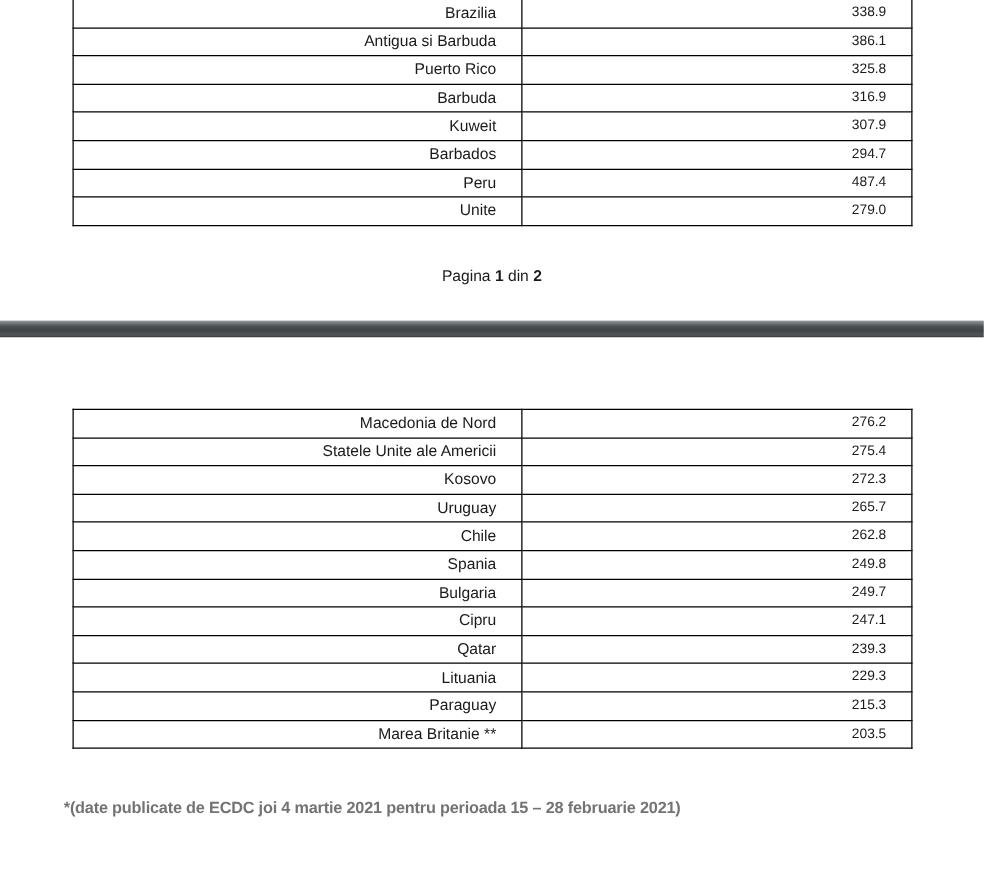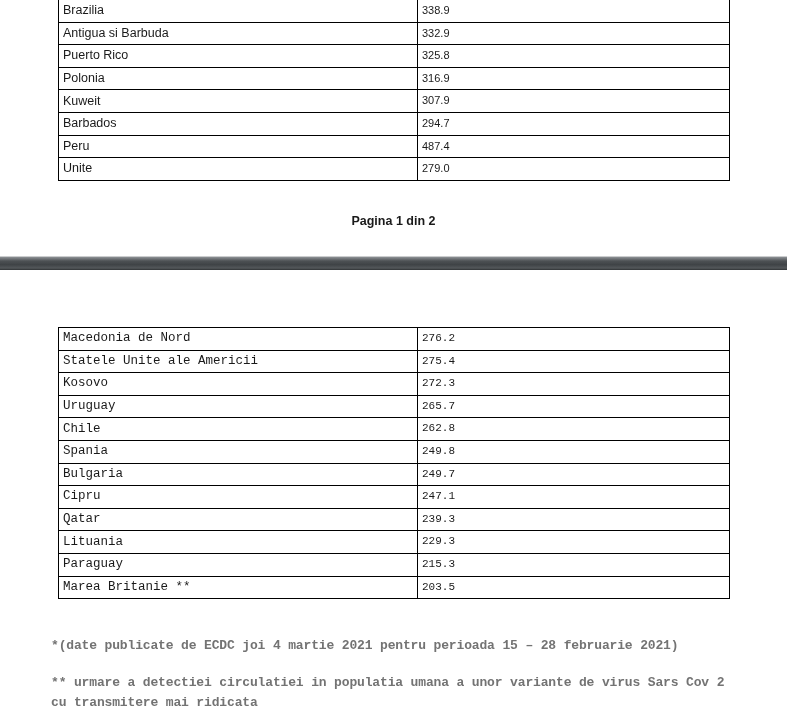--- a/index.html
+++ b/index.html
@@ -19,21 +19,21 @@
   }
 
   
   .page {
     position: absolute;
     left: 0;
     width: 787px;
     background: #ffffff;
   }
   #page-one   { top: 0;   height: 256px; }
-  #page-two   { top: 270px; height: 444px; font-family: Liberation Mono, monospace; }
+  #page-two   { top: 270px; height: 444px; }
 
   
   .page-separator {
     position: absolute;
     left: 0;
     top: 256px;
     width: 787px;
     height: 14px;
     background: linear-gradient(to bottom,
                 #ffffff 0%,
@@ -52,22 +52,22 @@
     border-collapse: collapse;
     table-layout: fixed;
     font-size: 12.5px;
   }
   #incidence-table-part1 { top: -1px; }
   #incidence-table-part2 { top: 57px; }
 
   .data-table td {
     border: 1.4px solid #000000;
     height: 21.6px;
-    padding: 0 4px;
-    text-align: left;
+    padding: 0 20px;
+    text-align: right;
     vertical-align: middle;
     line-height: 1.05;
     white-space: nowrap;
     overflow: hidden;
   }
   .data-table col.col-country { width: 359px; }
   .data-table col.col-value   { width: 312px; }
 
   .cell-country { font-size: 12.5px; }
   .cell-value   { font-size: 11px; }
@@ -76,21 +76,21 @@
   .page-indicator {
     position: absolute;
     left: 0;
     top: 214px;
     width: 787px;
     text-align: center;
     font-size: 12.5px;
     color: #1a1a1a;
   }
   .page-indicator .num { font-weight: bold; }
-  .page-indicator .word { font-weight: bold; }
+  .page-indicator .word { font-weight: normal; }
 
   
   .footnotes {
     position: absolute;
     left: 51px;
     top: 353px;
     width: 700px;
   }
   .footnote {
     font-size: 13px;
@@ -112,28 +112,28 @@
       <col class="col-country">
       <col class="col-value">
     </colgroup>
     <tbody>
         <tr>
           <td class="cell-country">Brazilia</td>
           <td class="cell-value">338.9</td>
         </tr>
         <tr>
           <td class="cell-country">Antigua si Barbuda</td>
-          <td class="cell-value">332.9</td>
+          <td class="cell-value">386.1</td>
         </tr>
         <tr>
           <td class="cell-country">Puerto Rico</td>
           <td class="cell-value">325.8</td>
         </tr>
         <tr>
-          <td class="cell-country">Polonia</td>
+          <td class="cell-country">Barbuda</td>
           <td class="cell-value">316.9</td>
         </tr>
         <tr>
           <td class="cell-country">Kuweit</td>
           <td class="cell-value">307.9</td>
         </tr>
         <tr>
           <td class="cell-country">Barbados</td>
           <td class="cell-value">294.7</td>
         </tr>
@@ -213,16 +213,15 @@
         </tr>
         <tr>
           <td class="cell-country">Marea Britanie **</td>
           <td class="cell-value">203.5</td>
         </tr>
       </tbody>
   </table>
 
   <div class="footnotes">
     <p class="footnote" id="footnote-source">*(date publicate de ECDC joi 4 martie 2021 pentru perioada 15 – 28 februarie 2021)</p>
-    <p class="footnote" id="footnote-variants">** urmare a detectiei circulatiei in populatia umana a unor variante de virus Sars Cov 2 cu transmitere mai ridicata</p>
   </div>
 
 </section>
 
 </body></html>

